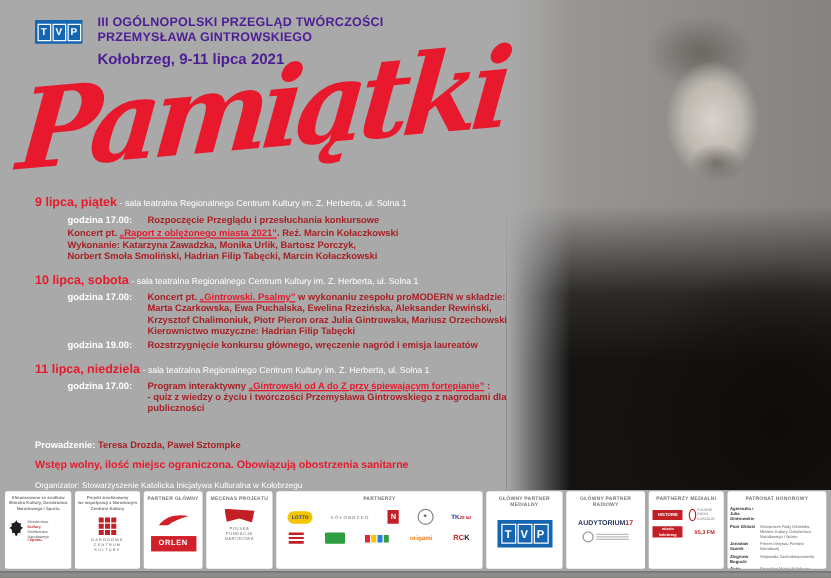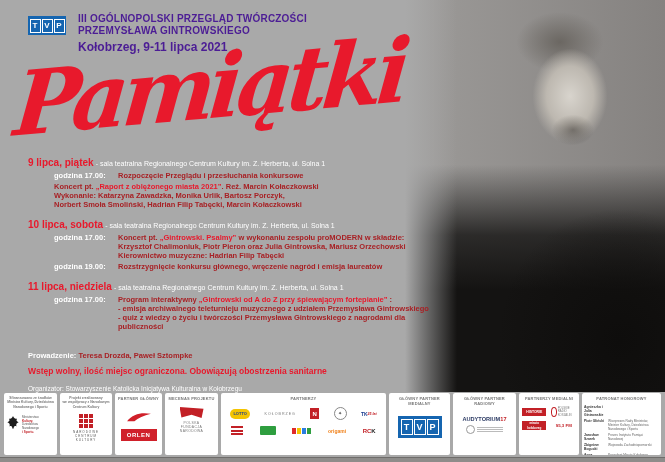--- a/index.html
+++ b/index.html
@@ -29,21 +29,21 @@
   
   .schedule{position:absolute;left:28px;top:158px;width:420px;z-index:2;font-size:7.5px;line-height:9px;}
   .day{margin-bottom:11px;}
   .day-head{margin-bottom:3px;}
   .day-name{color:#e8192c;font-size:10px;font-weight:bold;}
   .venue{color:#fff;font-size:7px;}
   .ev{display:flex;margin-bottom:2px;padding-left:26px;}
   .time{flex:0 0 64px;color:#fff;font-weight:bold;}
   .txt{flex:1;font-weight:bold;}
   .red{color:#a82125;}
-  .bright{color:#e8192c;}
+  .bright{color:#e8192c;text-decoration:underline;}
   .hosts{margin-top:20px;font-weight:bold;}
   .hosts .lbl{color:#fff;}
   .hosts .nm{color:#a82125;text-align:center;}
   .admission{margin-top:7px;color:#e8192c;font-weight:bold;font-size:8.5px;}
   .organizer{margin-top:8px;color:#fff;font-size:6.5px;}
   
   .fbox{position:absolute;top:393px;height:62px;background:#fff;border-radius:2px;
     box-sizing:border-box;padding:3px 2px;text-align:center;overflow:hidden;}
   .fb-head{font-size:4px;font-weight:bold;color:#777;line-height:5px;letter-spacing:.2px;}
   .fb-head3{font-size:3.4px;font-weight:bold;color:#777;line-height:4.4px;}
@@ -146,40 +146,40 @@
 
     <div class="day">
       <div class="day-head">
         <span class="day-name">10 lipca, sobota</span>
         <span class="venue">- sala teatralna Regionalnego Centrum Kultury im. Z. Herberta, ul. Solna 1</span>
       </div>
       <div class="ev">
         <span class="time">godzina 17.00:</span>
         <span class="txt">
           <span class="red">Koncert pt. </span><span class="bright">„Gintrowski. Psalmy”</span><span class="red"> w wykonaniu zespołu proMODERN w składzie:</span>
+          <div class="red">Marta Czarkowska, Ewa Puchalska, Ewelina Rzezińska, Aleksander Rewiński,</div>
           <div class="red">Krzysztof Chalimoniuk, Piotr Pieron oraz Julia Gintrowska, Mariusz Orzechowski</div>
           <div class="red">Kierownictwo muzyczne: Hadrian Filip Tabęcki</div>
         </span>
       </div>
       <div class="ev">
         <span class="time">godzina 19.00:</span>
         <span class="txt red">Rozstrzygnięcie konkursu głównego, wręczenie nagród i emisja laureatów</span>
       </div>
     </div>
 
     <div class="day">
       <div class="day-head">
         <span class="day-name">11 lipca, niedziela</span>
         <span class="venue">- sala teatralna Regionalnego Centrum Kultury im. Z. Herberta, ul. Solna 1</span>
       </div>
       <div class="ev">
         <span class="time">godzina 17.00:</span>
         <span class="txt">
           <span class="red">Program interaktywny </span><span class="bright">„Gintrowski od A do Z przy śpiewającym fortepianie”</span><span class="red"> :</span>
-          <div class="red">- emisja archiwalnego teleturnieju muzycznego z udziałem Przemysława Gintrowskiego</div>
           <div class="red">- quiz z wiedzy o życiu i twórczości Przemysława Gintrowskiego z nagrodami dla publiczności</div>
         </span>
       </div>
     </div>
 
     <div class="hosts">
       <span class="lbl">Prowadzenie:</span>
       <span class="nm">Teresa Drozda, Paweł Sztompke</span>
     </div>
     <div class="admission">Wstęp wolny, ilość miejsc ograniczona. Obowiązują obostrzenia sanitarne</div>

